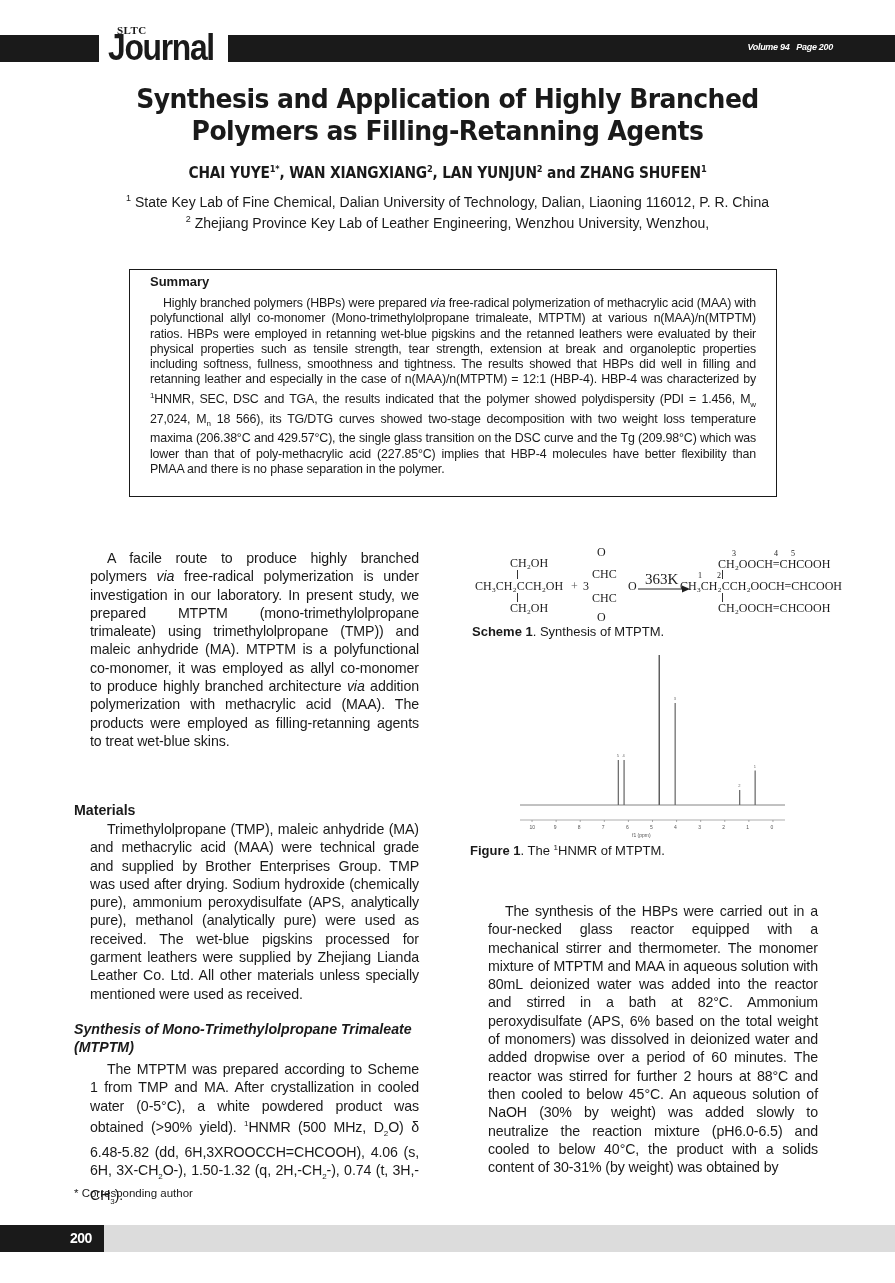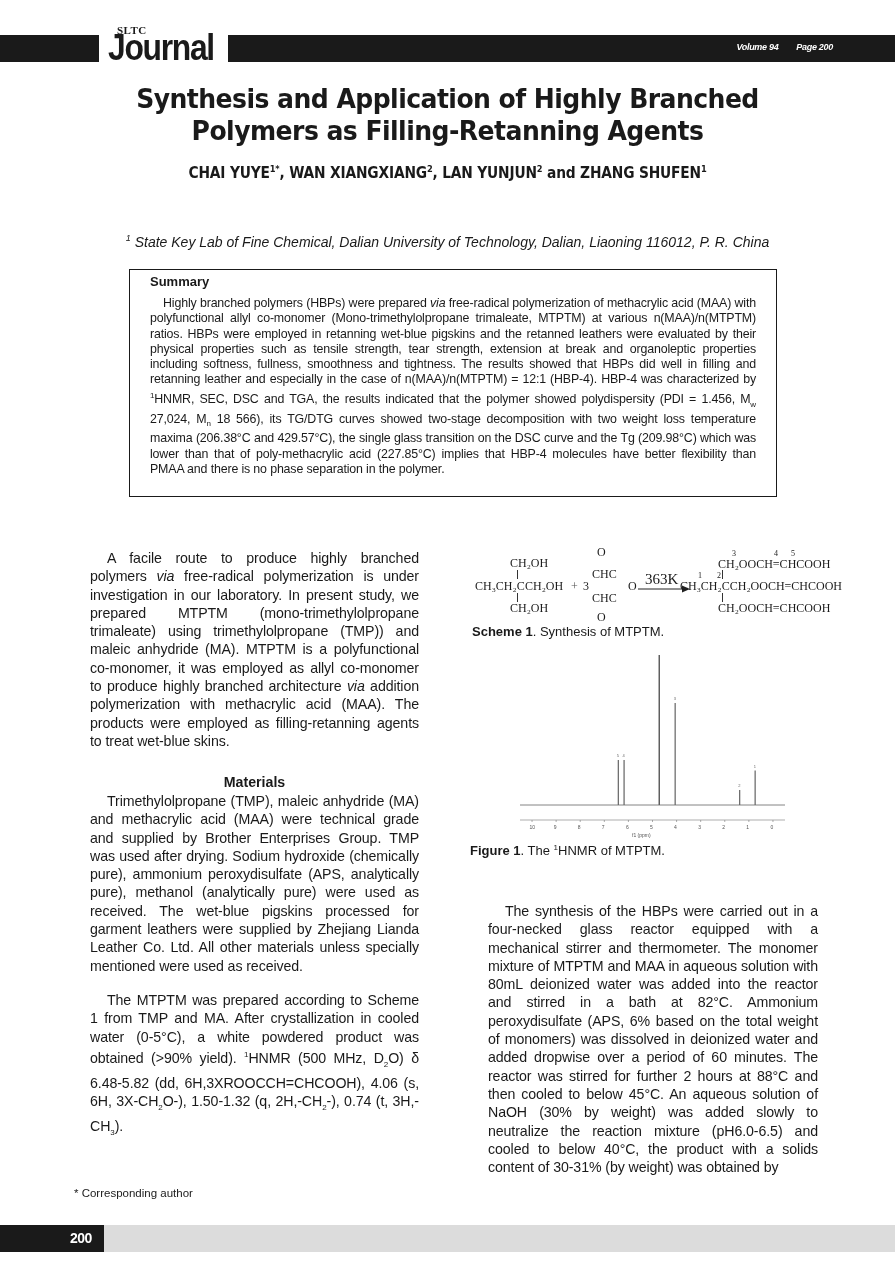--- a/index.html
+++ b/index.html
@@ -6,27 +6,27 @@
   body { width: 895px; height: 1283px; position: relative; overflow: hidden; font-family: "Liberation Sans", sans-serif; color: #1a1a1a; }
   .abs { position: absolute; }
 
   
   .hdr-left { left: 0; top: 35px; width: 99px; height: 27px; background: #1a1a1a; }
   .hdr-right { left: 228px; top: 35px; width: 667px; height: 27px; background: #1a1a1a; }
   .logo { left: 108px; top: 24px; width: 115px; height: 46px; }
   .logo-sup { position: absolute; left: 9px; top: 0px; font-family: "Liberation Serif", serif; font-size: 11px; font-weight: bold; letter-spacing: 0.5px; }
   .logo-word { position: absolute; left: 0; top: 2px; font-family: "Liberation Sans", sans-serif; font-weight: bold; font-size: 37px; letter-spacing: -1.5px; transform: scaleX(0.86); transform-origin: left top; line-height: 44px; }
   .vol { right: 62px; top: 42px; color: #fff; font-size: 9px; font-style: italic; font-weight: bold; letter-spacing: -0.3px; }
-  .vol span { margin-left: 18px; }
+  .vol span { margin-left: 7px; }
 
   
   .title { left: 0; width: 895px; top: 83px; text-align: center; font-family: "DejaVu Sans", sans-serif; font-weight: bold; font-size: 27px; line-height: 32px; letter-spacing: -0.6px; transform: scaleX(0.93); transform-origin: center top; }
   .authors { left: 0; width: 895px; top: 164px; text-align: center; font-family: "DejaVu Sans", sans-serif; font-weight: bold; font-size: 15px; letter-spacing: -0.2px; transform: scaleX(0.92); transform-origin: center top; }
   .authors sup { font-size: 9px; }
-  .aff { left: 0; width: 895px; text-align: center; font-style: italic; font-size: 14px; line-height: 18px; margin-top: 40px; }
+  .aff { left: 0; width: 895px; text-align: center; font-size: 14px; line-height: 18px; }
   .aff sup { font-size: 9px; }
   .aff1 { top: 189px; }
   .aff2 { top: 210px; }
 
   
   .summary { left: 129px; top: 269px; width: 648px; height: 228px; border: 1.5px solid #1a1a1a; box-sizing: border-box; }
   .summary h3 { position: absolute; left: 20px; top: 4px; margin: 0; font-size: 13px; font-weight: bold; }
   .summary p { position: absolute; left: 20px; top: 26px; width: 606px; margin: 0; font-size: 12.4px; line-height: 15.3px; text-align: justify; text-indent: 13px; letter-spacing: -0.15px; }
 
   
@@ -73,34 +73,36 @@
 </div>
 
 <div class="abs authors">
   <span>CHAI YUYE</span><sup>1*</sup><span>, </span><span>WAN XIANGXIANG</span><sup>2</sup><span>, </span><span>LAN YUNJUN</span><sup>2</sup><span style="white-space:pre"> and </span><span>ZHANG SHUFEN</span><sup>1</sup>
 </div>
 
 <div class="abs aff aff1">
   <sup>1</sup> <span>State Key Lab of Fine Chemical, Dalian University of Technology, Dalian, Liaoning 116012, P. R. China</span>
 </div>
 <div class="abs aff aff2">
+  <div><sup>2</sup> <span>Zhejiang Province Key Lab of Leather Engineering, Wenzhou University, Wenzhou,</span></div>
 </div>
 
 <div class="abs summary">
   <h3>Summary</h3>
   <p><span>Highly branched polymers (HBPs) were prepared </span><i>via</i><span> free-radical polymerization of methacrylic acid (MAA) with polyfunctional allyl co-monomer (Mono-trimethylolpropane trimaleate, MTPTM) at various n(MAA)/n(MTPTM) ratios. HBPs were employed in retanning wet-blue pigskins and the retanned leathers were evaluated by their physical properties such as tensile strength, tear strength, extension at break and organoleptic properties including softness, fullness, smoothness and tightness. The results showed that HBPs did well in filling and retanning leather and especially in the case of n(MAA)/n(MTPTM) = 12:1 (HBP-4). HBP-4 was characterized by </span><sup>1</sup><span>HNMR, SEC, DSC and TGA, the results indicated that the polymer showed polydispersity (PDI = 1.456, M</span><sub>w</sub><span> 27,024, M</span><sub>n</sub><span> 18 566), its TG/DTG curves showed two-stage decomposition with two weight loss temperature maxima (206.38°C and 429.57°C), the single glass transition on the DSC curve and the Tg (209.98°C) which was lower than that of poly-methacrylic acid (227.85°C) implies that HBP-4 molecules have better flexibility than PMAA and there is no phase separation in the polymer.</span></p>
 </div>
 
 <div class="abs col-left" style="top:541px;">
   <p class="body" style="margin-top:8px;"><span>A facile route to produce highly branched polymers </span><i>via</i><span> free-radical polymerization is under investigation in our laboratory. In present study, we prepared MTPTM (mono-trimethylolpropane trimaleate) using trimethylolpropane (TMP)) and maleic anhydride (MA). MTPTM is a polyfunctional co-monomer, it was employed as allyl co-monomer to produce highly branched architecture </span><i>via</i><span> addition polymerization with methacrylic acid (MAA). The products were employed as filling-retanning agents to treat wet-blue skins.</span></p>
 </div>
 
 <div class="abs col-left" style="top:766px;">
-  <h4 class="sub-h" style="margin-top:8px;text-align:center;">Materials</h4>
+  <h4 class="sub-h" style="margin-top:36px;">Materials</h4>
   <p class="body" style="margin-top:2px;">Trimethylolpropane (TMP), maleic anhydride (MA) and methacrylic acid (MAA) were technical grade and supplied by Brother Enterprises Group. TMP was used after drying. Sodium hydroxide (chemically pure), ammonium peroxydisulfate (APS, analytically pure), methanol (analytically pure) were used as received. The wet-blue pigskins processed for garment leathers were supplied by Zhejiang Lianda Leather Co. Ltd. All other materials unless specially mentioned were used as received.</p>
+  <h4 class="it-h" style="margin-top:17px;">Synthesis of Mono-Trimethylolpropane Trimaleate (MTPTM)</h4>
   <p class="body" style="margin-top:4px;"><span>The MTPTM was prepared according to Scheme 1 from TMP and MA. After crystallization in cooled water (0-5°C), a white powdered product was obtained (&gt;90% yield). </span><sup>1</sup><span>HNMR (500 MHz, D</span><sub>2</sub><span>O) δ 6.48-5.82 (dd, 6H,3XROOCCH=CHCOOH), 4.06 (s, 6H, 3X-CH</span><sub>2</sub><span>O-), 1.50-1.32 (q, 2H,-CH</span><sub>2</sub><span>-), 0.74 (t, 3H,-CH</span><sub>3</sub><span>).</span></p>
 </div>
 
 <div class="abs foot" style="left:74px; top:1187px;">* Corresponding author</div>
 
 <div class="abs scheme">
   <span class="t" style="left:38px; top:11px;">CH₂OH</span>
   <span class="t" style="left:45px; top:25px; border-left:1px solid #333; height:9px;"></span>
   <span class="t" style="left:3px; top:34px;">CH₃CH₂C</span>
   <span class="t" style="left:53px; top:34px;">CH₂OH</span>

